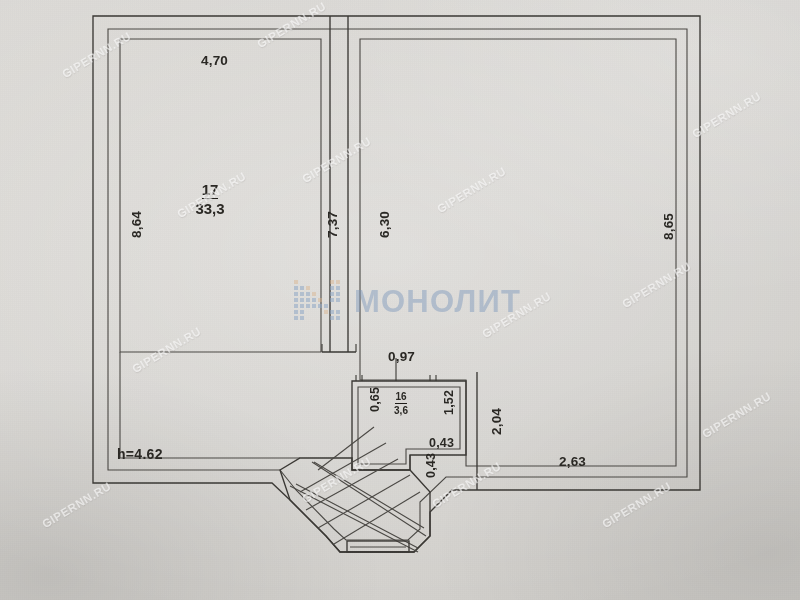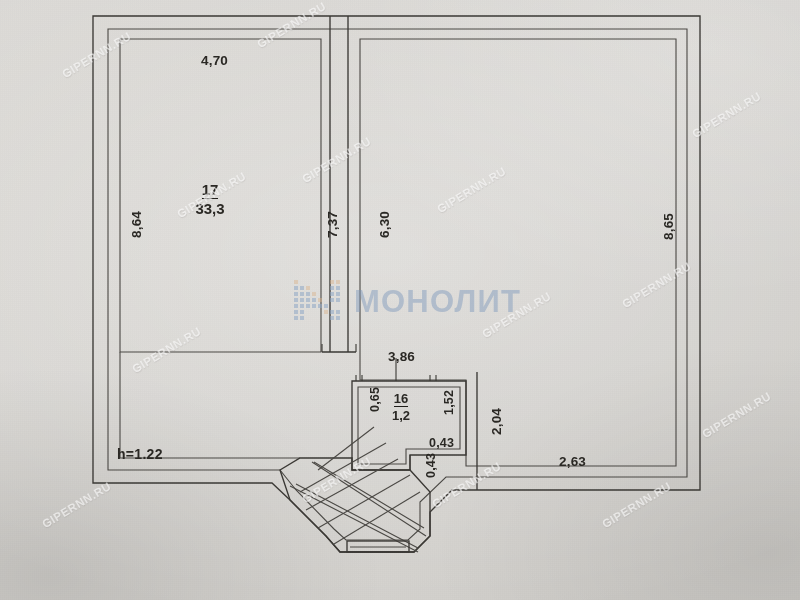--- a/index.html
+++ b/index.html
@@ -92,21 +92,21 @@
     margin: 0 auto;
     width: fit-content;
   }
   .roomarea {
     position: static;
     display: block;
     font-size: 15px;
     font-weight: 700;
     padding-top: 2px;
   }
-  .roombox.small .roomnum, .roombox.small .roomarea { font-size: 13px; }
+  .roombox.small .roomnum, .roombox.small .roomarea { font-size: 10px; }
   .hnote {
     font-size: 14px;
     font-weight: 600;
     letter-spacing: .3px;
   }
   
   .logo {
     position: absolute;
     display: flex;
     align-items: center;
@@ -275,21 +275,21 @@
   <div class="dim" style="left:201px; top:48px;margin-top:6px;">4,70</div>
 
   <div class="dim v" style="left:130px; top:238px;">8,64</div>
 
   <div class="dim v" style="left:326px; top:238px;">7,37</div>
 
   <div class="dim v" style="left:378px; top:238px;">6,30</div>
 
   <div class="dim v" style="left:662px; top:240px;">8,65</div>
 
-  <div class="dim" style="left:388px; top:350px;">3,86</div>
+  <div class="dim" style="left:388px; top:350px;">0,97</div>
 
   <div class="dim v" style="left:369px; top:412px; font-size:12.5px;">0,65</div>
 
   <div class="dim v" style="left:443px; top:415px; font-size:12.5px;">1,52</div>
 
   <div class="dim" style="left:429px; top:437px; font-size:12.5px;">0,43</div>
 
   <div class="dim v" style="left:425px; top:478px; font-size:12.5px;">0,43</div>
 
   <div class="dim v" style="left:490px; top:435px;">2,04</div>
@@ -297,24 +297,24 @@
   <div class="dim" style="left:559px; top:455px;">2,63</div>
 
   <div class="roombox" style="left:170px; top:182px; width:80px;">
     <span class="roomnum">17</span>
     <span class="roomarea">33,3</span>
   </div>
 
 
   <div class="roombox small" style="left:374px; top:392px; width:54px;">
     <span class="roomnum">16</span>
-    <span class="roomarea">1,2</span>
+    <span class="roomarea">3,6</span>
   </div>
 
-  <div class="hnote" style="left:117px; top:447px;">h=1.22</div>
+  <div class="hnote" style="left:117px; top:447px;">h=4.62</div>
 
   <div class="logo" style="left:292px; top:276px;">
     <svg class="logo-mark" viewBox="0 0 56 52">
       <g fill="#8fa8c6">
         <rect x="2" y="10" width="4" height="4"></rect>
           <rect x="8" y="10" width="4" height="4"></rect>
         <rect x="2" y="16" width="4" height="4"></rect>
           <rect x="8" y="16" width="4" height="4"></rect>
         <rect x="14" y="16" width="4" height="4"></rect>
         <rect x="2" y="22" width="4" height="4"></rect>

